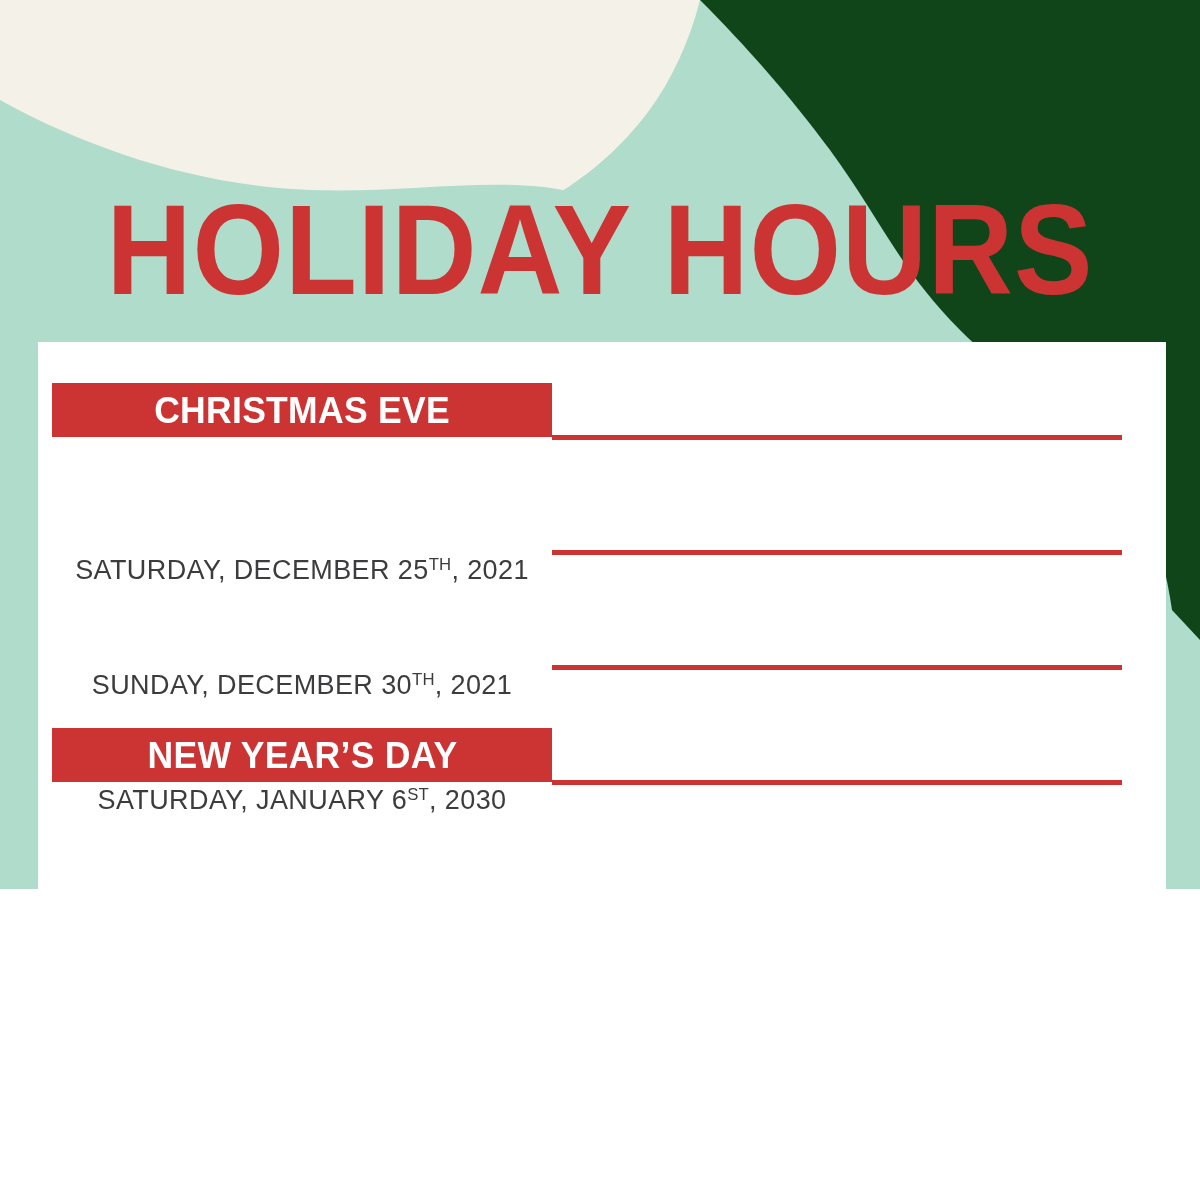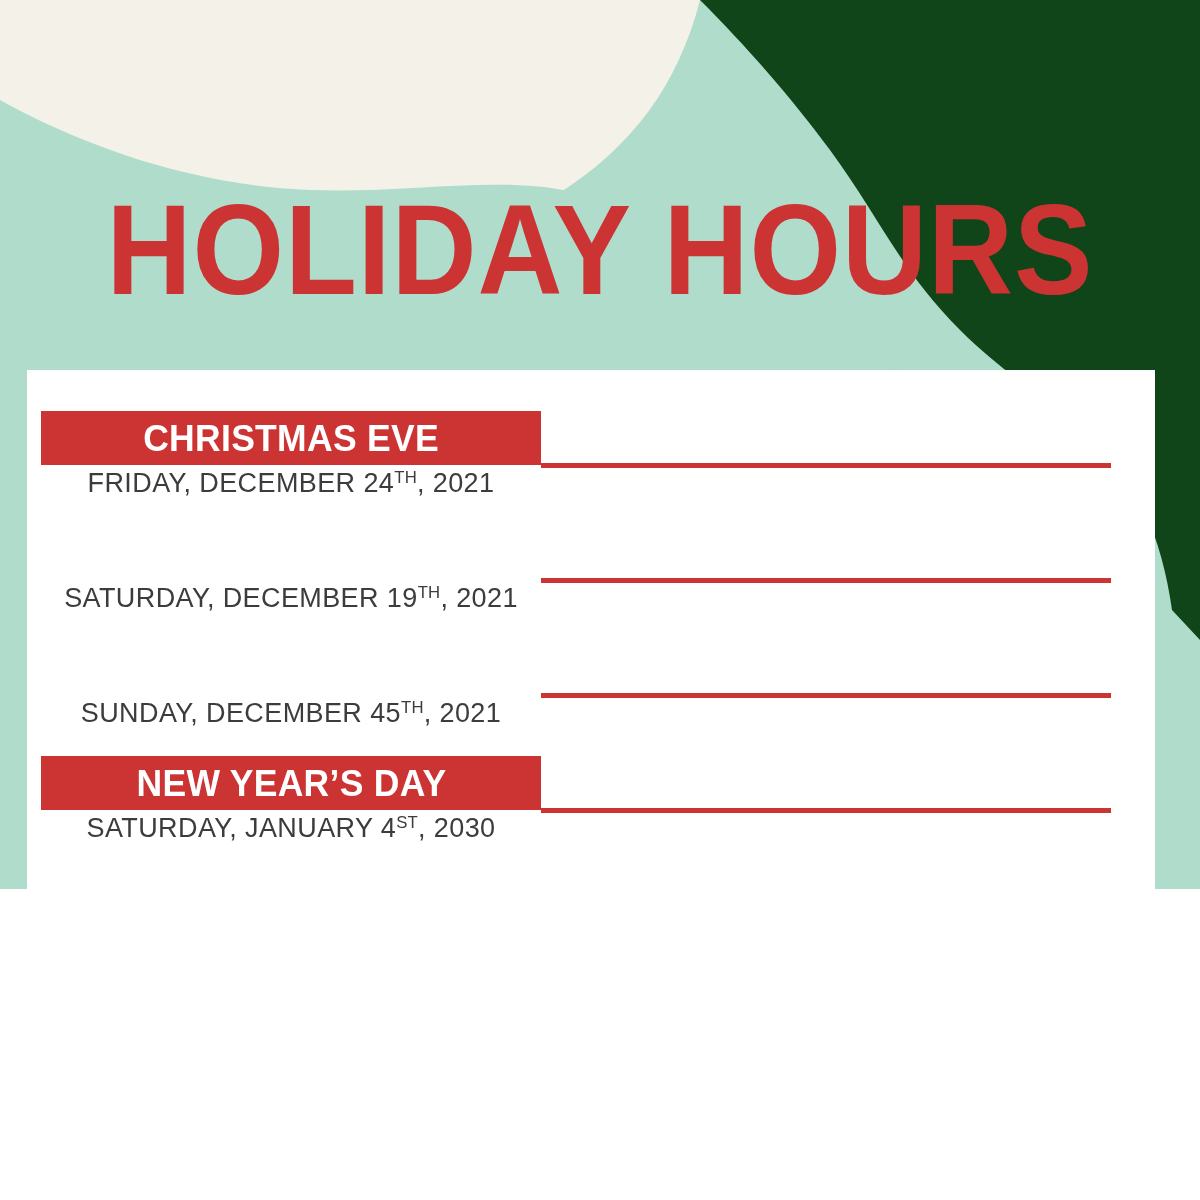--- a/index.html
+++ b/index.html
@@ -40,26 +40,25 @@
     letter-spacing: 1px;
     color: #CC3333;
     transform: scaleX(0.92);
     transform-origin: 50% 50%;
     white-space: nowrap;
   }
 
   
   .card {
     position: absolute;
-    left: 27px;
+    left: 38px;
     top: 342px;
     width: 1128px;
     height: 616px;
     background: #ffffff;
-    margin-top: 28px;
   }
 
   .rows {
     position: absolute;
     left: 0;
     top: 0;
     width: 100%;
   }
 
   .row {
@@ -195,38 +194,37 @@
   <div class="title">HOLIDAY HOURS</div>
 
   <div class="card">
     <div class="rows">
 
       <div class="row">
         <div class="chip">
           <span class="chip-label">CHRISTMAS EVE</span>
         </div>
         <div class="rule"></div>
-        <div class="date"><span>FRIDAY, DECEMBER 24</span><sup>TH</sup><span>, 2021</span></div>
-      </div>
-
-      <div class="row">
-        <div class="rule"></div>
-        <div class="date"><span>SATURDAY, DECEMBER 19</span><sup>TH</sup><span>, 2021</span></div>
-      </div>
-
-      <div class="row">
-        <div class="rule"></div>
-        <div class="date"><span>SUNDAY, DECEMBER 45</span><sup>TH</sup><span>, 2021</span></div>
+      </div>
+
+      <div class="row">
+        <div class="rule"></div>
+        <div class="date"><span>SATURDAY, DECEMBER 25</span><sup>TH</sup><span>, 2021</span></div>
+      </div>
+
+      <div class="row">
+        <div class="rule"></div>
+        <div class="date"><span>SUNDAY, DECEMBER 30</span><sup>TH</sup><span>, 2021</span></div>
       </div>
 
 
       <div class="row">
         <div class="chip">
           <span class="chip-label">NEW YEAR’S DAY</span>
         </div>
         <div class="rule"></div>
-        <div class="date"><span>SATURDAY, JANUARY 4</span><sup>ST</sup><span>, 2030</span></div>
+        <div class="date"><span>SATURDAY, JANUARY 6</span><sup>ST</sup><span>, 2030</span></div>
       </div>
 
     </div>
   </div>
 
 </div>
 
 </body></html>

